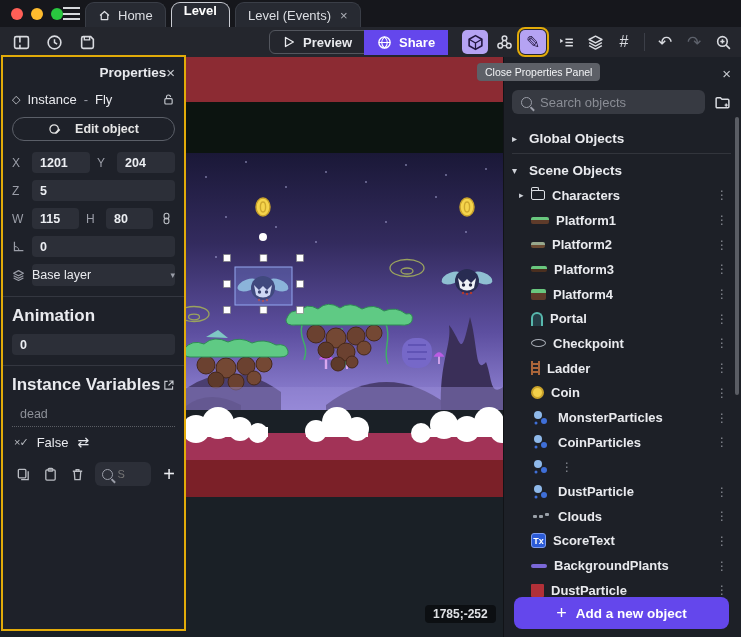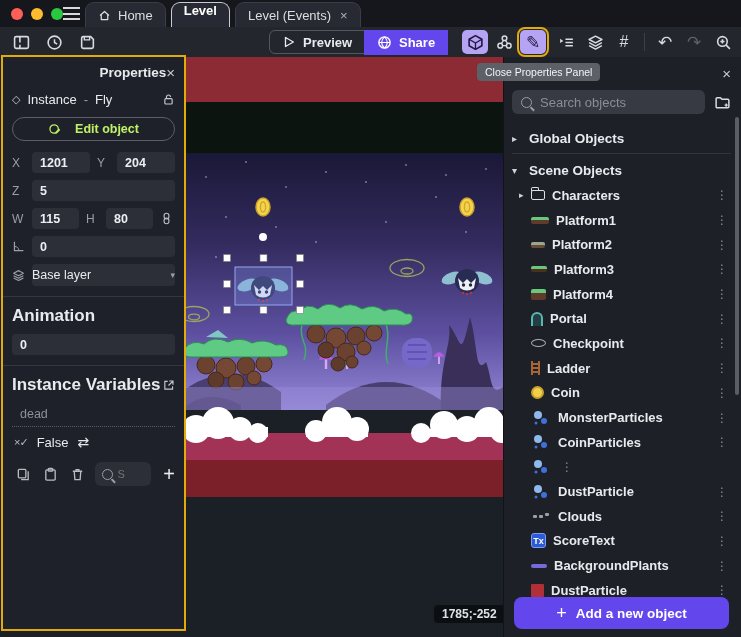--- a/index.html
+++ b/index.html
@@ -40,35 +40,35 @@
     border-left:1px solid #53565e; font-size:10px; color:#cfd2d8; }
   .share-btn { position:absolute; left:364px; display:flex; align-items:center; gap:7px; height:25px;
     padding:0 13px; background:#6447ec; border-radius:0; font-size:13px; font-weight:bold; color:#ffffff; }
   .tb-right { position:absolute; left:462px; display:flex; align-items:center; gap:3px; }
 
   
   .main { position:relative; height:580px; background:#1a2026; }
 
   
   .canvas { position:absolute; left:186px; top:0; width:317px; height:580px; }
-  .coord-badge { position:absolute; left:248px; top:548px; background:rgba(10,12,16,.88);
+  .coord-badge { position:absolute; left:239px; top:548px; background:rgba(10,12,16,.88);
     border-radius:4px; padding:2px 8px; font-size:12px; font-weight:bold; color:#dfe1e5; }
 
   
   .props { position:absolute; left:1px; top:-2px; width:185px; height:576px;
     background:#1e2129; border:2px solid #e2ab09; padding:8px 9px; }
   .p-header { display:flex; align-items:center; justify-content:flex-end; margin-bottom:12px; }
   .p-title { font-size:13.5px; font-weight:bold; }
   .xclose { color:#c6c9cf; font-size:15px; line-height:1; }
   .p-inst { display:flex; align-items:center; gap:7px; font-size:13px; margin-bottom:10px; }
   .p-inst .dia { color:#c6c9cf; font-size:11px; }
   .p-inst .spacer { flex:1; }
   .btn-edit { height:24px; border:1px solid #5b5f68; border-radius:13px; display:flex;
     align-items:center; justify-content:center; gap:13px; font-size:12.5px; font-weight:bold;
-    color:#bef264; background:transparent; margin-bottom:11px; width:100%; }
+    color:#e5e5e5; background:transparent; margin-bottom:11px; width:100%; }
   .frow { display:grid; grid-template-columns:13px 1fr; gap:0 7px; align-items:center; margin-bottom:7px; }
   .frow.two { grid-template-columns:13px 1fr 13px 1fr; }
   .frow.two.link { grid-template-columns:13px 1fr 13px 1fr 15px; }
   .flabel { color:#9b9ea8; font-size:12px; }
   .field { height:21px; background:#2c2f38; border:none; border-radius:4px; color:#eceef2;
     font-size:12.5px; font-weight:bold; padding:0 8px; width:100%;
     font-family:"Liberation Sans","DejaVu Sans",sans-serif; }
   .selectbox { height:22px; background:#2c2f38; border-radius:4px; display:flex; align-items:center;
     justify-content:space-between; padding:0 0; font-size:12.5px; }
   .selectbox .dd { color:#9b9ea8; font-size:9px; }

